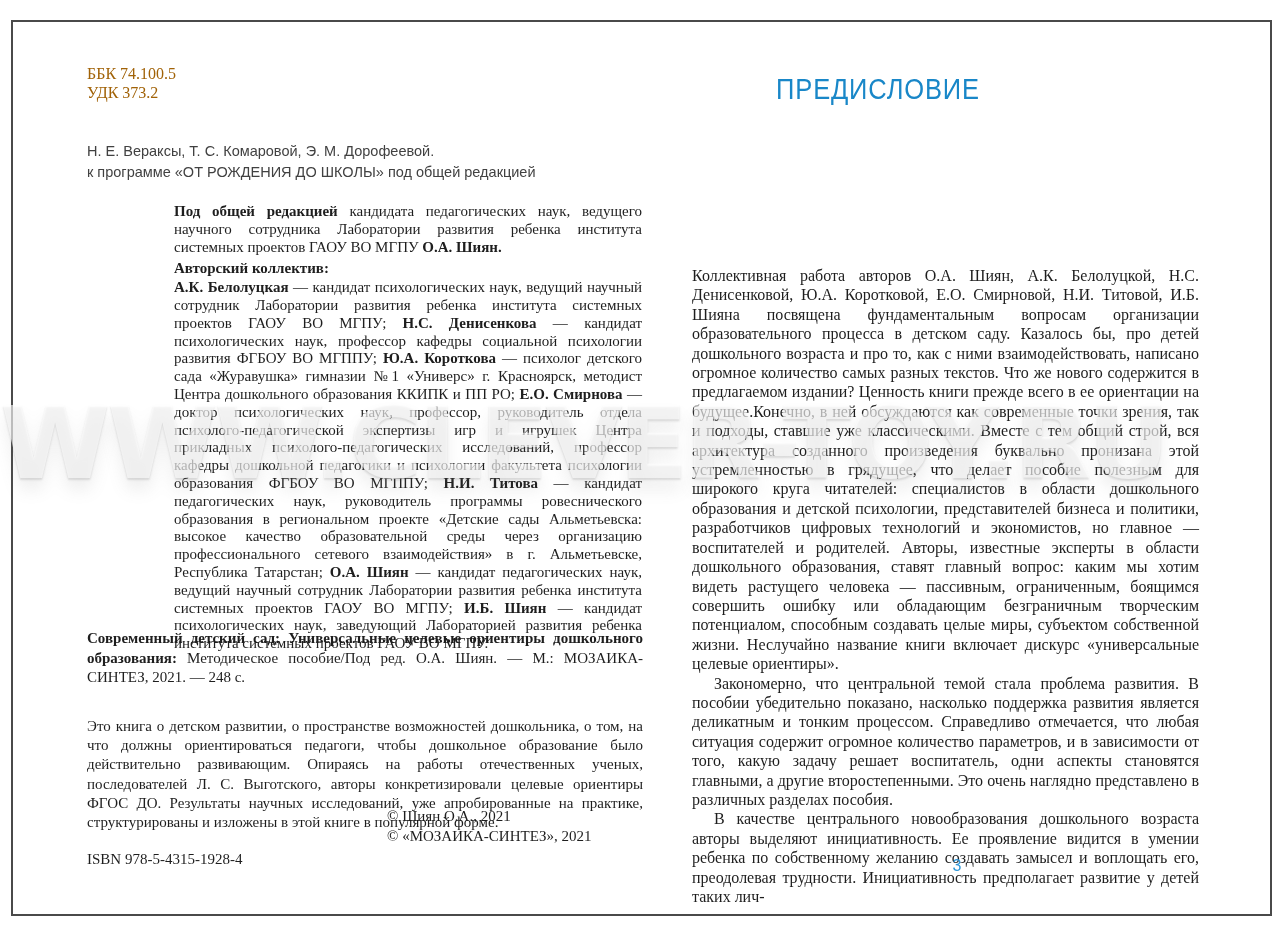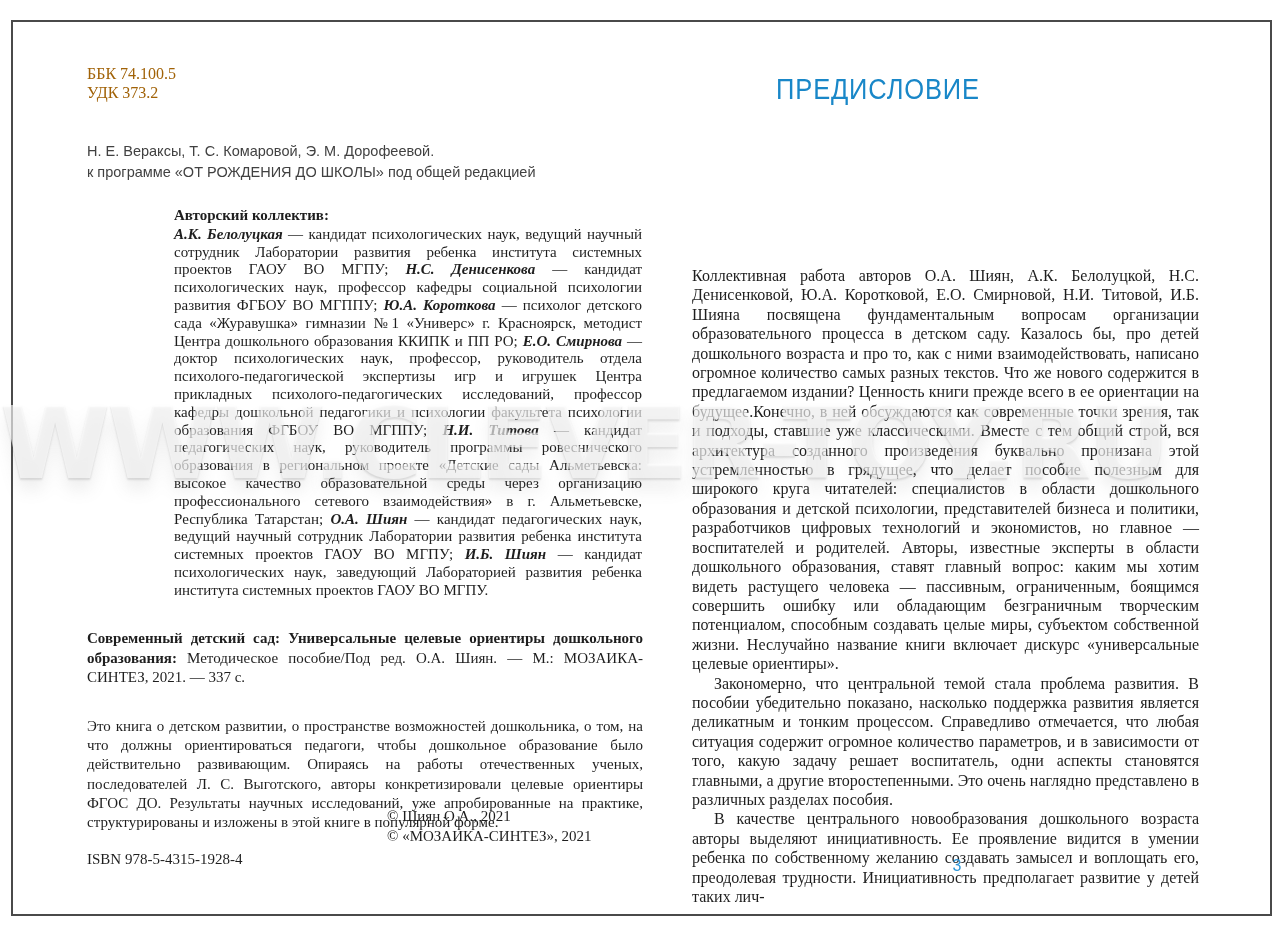--- a/index.html
+++ b/index.html
@@ -51,21 +51,21 @@
   }
   .copyright {
     left: 374px; top: 784px;
     font-size: 15px; line-height: 20px;
   }
   .isbn {
     left: 74px; top: 829px;
     font-size: 15px;
   }
   .run-b  { font-weight: bold; }
-  .run-bi { font-weight: bold; font-style: italic; }
+  .run-bi { font-weight: bold; }
 
   
   .preface-heading {
     left: 672px; top: 50px; width: 386px;
     text-align: center;
     font-family: "Liberation Sans", sans-serif;
     font-size: 30px; font-weight: 400;
     letter-spacing: 1px;
     color: #1987c8;
     transform: scaleX(0.85);
@@ -114,25 +114,26 @@
       <div>ББК 74.100.5</div>
       <div>УДК 373.2</div>
     </div>
 
     <div class="blk series-note">
       <div>Н. Е. Вераксы, Т. С. Комаровой, Э. М. Дорофеевой.</div>
       <div>к программе «ОТ РОЖДЕНИЯ ДО ШКОЛЫ» под общей редакцией</div>
     </div>
 
     <div class="blk editor-wrap">
+      <div><span class="run-b">Под общей редакцией</span><span> кандидата педагогических наук, ведущего научного сотрудника Лаборатории развития ребенка института системных проектов ГАОУ ВО МГПУ </span><span class="run-b">О.А. Шиян.</span></div>
       <div class="team-heading">Авторский коллектив:</div>
       <div><span class="run-bi">А.К. Белолуцкая</span><span> — кандидат психологических наук, ведущий научный сотрудник Лаборатории развития ребенка института системных проектов ГАОУ ВО МГПУ; </span><span class="run-bi">Н.С. Денисенкова</span><span> — кандидат психологических наук, профессор кафедры социальной психологии развития ФГБОУ ВО МГППУ; </span><span class="run-bi">Ю.А. Короткова</span><span> — психолог детского сада «Журавушка» гимназии №1 «Универс» г. Красноярск, методист Центра дошкольного образования ККИПК и ПП РО; </span><span class="run-bi">Е.О. Смирнова</span><span> — доктор психологических наук, профессор, руководитель отдела психолого-педагогической экспертизы игр и игрушек Центра прикладных психолого-педагогических исследований, профессор кафедры дошкольной педагогики и психологии факультета психологии образования ФГБОУ ВО МГППУ; </span><span class="run-bi">Н.И. Титова</span><span> — кандидат педагогических наук, руководитель программы ровеснического образования в региональном проекте «Детские сады Альметьевска: высокое качество образовательной среды через организацию профессионального сетевого взаимодействия» в г. Альметьевске, Республика Татарстан; </span><span class="run-bi">О.А. Шиян</span><span> — кандидат педагогических наук, ведущий научный сотрудник Лаборатории развития ребенка института системных проектов ГАОУ ВО МГПУ; </span><span class="run-bi">И.Б. Шиян</span><span> — кандидат психологических наук, заведующий Лабораторией развития ребенка института системных проектов ГАОУ ВО МГПУ.</span></div>
     </div>
 
-    <div class="blk catalog"><span class="run-b">Современный детский сад: Универсальные целевые ориентиры дошкольного образования: </span><span>Методическое пособие/Под ред. О.А. Шиян. — М.: МОЗАИКА-СИНТЕЗ, 2021. — 337 с.</span></div>
+    <div class="blk catalog"><span class="run-b">Современный детский сад: Универсальные целевые ориентиры дошкольного образования: </span><span>Методическое пособие/Под ред. О.А. Шиян. — М.: МОЗАИКА-СИНТЕЗ, 2021. — 248 с.</span></div>
 
     <div class="blk annotation">Это книга о детском развитии, о пространстве возможностей дошкольника, о том, на что должны ориентироваться педагоги, чтобы дошкольное образование было действительно развивающим. Опираясь на работы отечественных ученых, последователей Л. С. Выготского, авторы конкретизировали целевые ориентиры ФГОС ДО. Результаты научных исследований, уже апробированные на практике, структурированы и изложены в этой книге в популярной форме.</div>
 
     <div class="blk copyright">
       <div>© Шиян О.А., 2021</div>
       <div>© «МОЗАИКА-СИНТЕЗ», 2021</div>
     </div>
 
     <div class="blk isbn">ISBN 978-5-4315-1928-4</div>
   </div>

